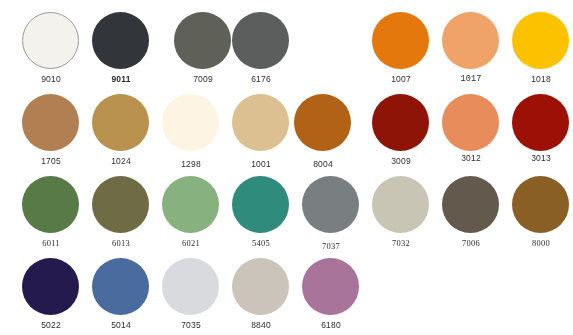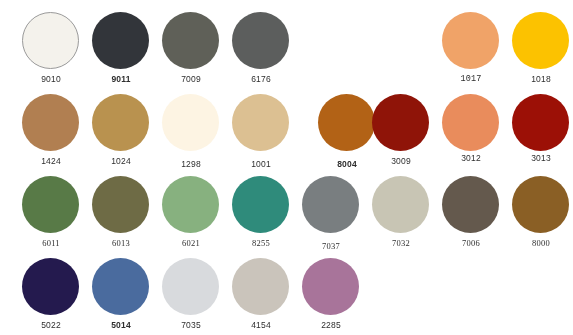--- a/index.html
+++ b/index.html
@@ -73,55 +73,59 @@
 <div id="palette">
     <div class="swatch-row r0">
       <div class="swatch-cell" style="left: 16px;">
         <div class="swatch-dot outlined" style="background: rgb(244, 242, 236);"></div>
         <div class="swatch-label">9010</div>
       </div>
       <div class="swatch-cell" style="left: 86px; font-weight: bold;">
         <div class="swatch-dot" style="background: rgb(50, 53, 58);"></div>
         <div class="swatch-label">9011</div>
       </div>
-      <div class="swatch-cell" style="left: 156px; text-decoration: underline;">
+      <div class="swatch-cell" style="left: 168px; text-decoration: underline;">
         <div class="swatch-dot" style="background: rgb(95, 96, 88);"></div>
         <div class="swatch-label">7009</div>
       </div>
       <div class="swatch-cell" style="left: 226px;">
         <div class="swatch-dot" style="background: rgb(92, 94, 93);"></div>
         <div class="swatch-label">6176</div>
+      </div>
+      <div class="swatch-cell" style="left: 366px;">
+        <div class="swatch-dot" style="background: rgb(228, 120, 13);"></div>
+        <div class="swatch-label">1007</div>
       </div>
       <div class="swatch-cell" style="left: 436px; font-family: Liberation Mono, monospace;">
         <div class="swatch-dot" style="background: rgb(240, 163, 104);"></div>
         <div class="swatch-label">1017</div>
       </div>
       <div class="swatch-cell" style="left: 506px;">
         <div class="swatch-dot" style="background: rgb(252, 194, 0);"></div>
         <div class="swatch-label">1018</div>
       </div>
     </div>
     <div class="swatch-row r1">
       <div class="swatch-cell" style="left: 16px;">
         <div class="swatch-dot" style="background: rgb(177, 127, 81);"></div>
-        <div class="swatch-label">1424</div>
+        <div class="swatch-label">1705</div>
       </div>
       <div class="swatch-cell" style="left: 86px;">
         <div class="swatch-dot" style="background: rgb(185, 146, 79);"></div>
         <div class="swatch-label">1024</div>
       </div>
       <div class="swatch-cell" style="left: 156px;">
         <div class="swatch-dot" style="background: rgb(253, 244, 227);"></div>
         <div class="swatch-label nudge-down">1298</div>
       </div>
       <div class="swatch-cell" style="left: 226px;">
         <div class="swatch-dot" style="background: rgb(220, 192, 146);"></div>
         <div class="swatch-label nudge-down">1001</div>
       </div>
-      <div class="swatch-cell" style="left: 312px; font-weight: bold;">
+      <div class="swatch-cell" style="left: 288px;">
         <div class="swatch-dot" style="background: rgb(178, 98, 22);"></div>
         <div class="swatch-label nudge-down">8004</div>
       </div>
       <div class="swatch-cell" style="left: 366px;">
         <div class="swatch-dot" style="background: rgb(143, 20, 8);"></div>
         <div class="swatch-label">3009</div>
       </div>
       <div class="swatch-cell" style="left: 436px;">
         <div class="swatch-dot" style="background: rgb(233, 140, 92);"></div>
         <div class="swatch-label nudge-up">3012</div>
@@ -139,21 +143,21 @@
       <div class="swatch-cell" style="left: 86px;">
         <div class="swatch-dot" style="background: rgb(110, 107, 69);"></div>
         <div class="swatch-label">6013</div>
       </div>
       <div class="swatch-cell" style="left: 156px;">
         <div class="swatch-dot" style="background: rgb(135, 177, 127);"></div>
         <div class="swatch-label">6021</div>
       </div>
       <div class="swatch-cell" style="left: 226px;">
         <div class="swatch-dot" style="background: rgb(47, 139, 123);"></div>
-        <div class="swatch-label">8255</div>
+        <div class="swatch-label">5405</div>
       </div>
       <div class="swatch-cell" style="left: 296px;">
         <div class="swatch-dot" style="background: rgb(121, 126, 128);"></div>
         <div class="swatch-label nudge-down">7037</div>
       </div>
       <div class="swatch-cell" style="left: 366px;">
         <div class="swatch-dot" style="background: rgb(200, 197, 180);"></div>
         <div class="swatch-label">7032</div>
       </div>
       <div class="swatch-cell" style="left: 436px;">
@@ -163,30 +167,30 @@
       <div class="swatch-cell" style="left: 506px;">
         <div class="swatch-dot" style="background: rgb(138, 95, 37);"></div>
         <div class="swatch-label">8000</div>
       </div>
     </div>
     <div class="swatch-row r3">
       <div class="swatch-cell" style="left: 16px;">
         <div class="swatch-dot" style="background: rgb(36, 26, 78);"></div>
         <div class="swatch-label">5022</div>
       </div>
-      <div class="swatch-cell" style="left: 86px; font-weight: bold;">
+      <div class="swatch-cell" style="left: 86px;">
         <div class="swatch-dot" style="background: rgb(74, 107, 158);"></div>
         <div class="swatch-label">5014</div>
       </div>
       <div class="swatch-cell" style="left: 156px;">
         <div class="swatch-dot" style="background: rgb(216, 218, 221);"></div>
         <div class="swatch-label">7035</div>
       </div>
       <div class="swatch-cell" style="left: 226px;">
         <div class="swatch-dot" style="background: rgb(202, 196, 187);"></div>
-        <div class="swatch-label">4154</div>
+        <div class="swatch-label">8840</div>
       </div>
       <div class="swatch-cell" style="left: 296px;">
         <div class="swatch-dot" style="background: rgb(168, 116, 154);"></div>
-        <div class="swatch-label">2285</div>
+        <div class="swatch-label">6180</div>
       </div>
     </div>
   </div>
 
 </body></html>

